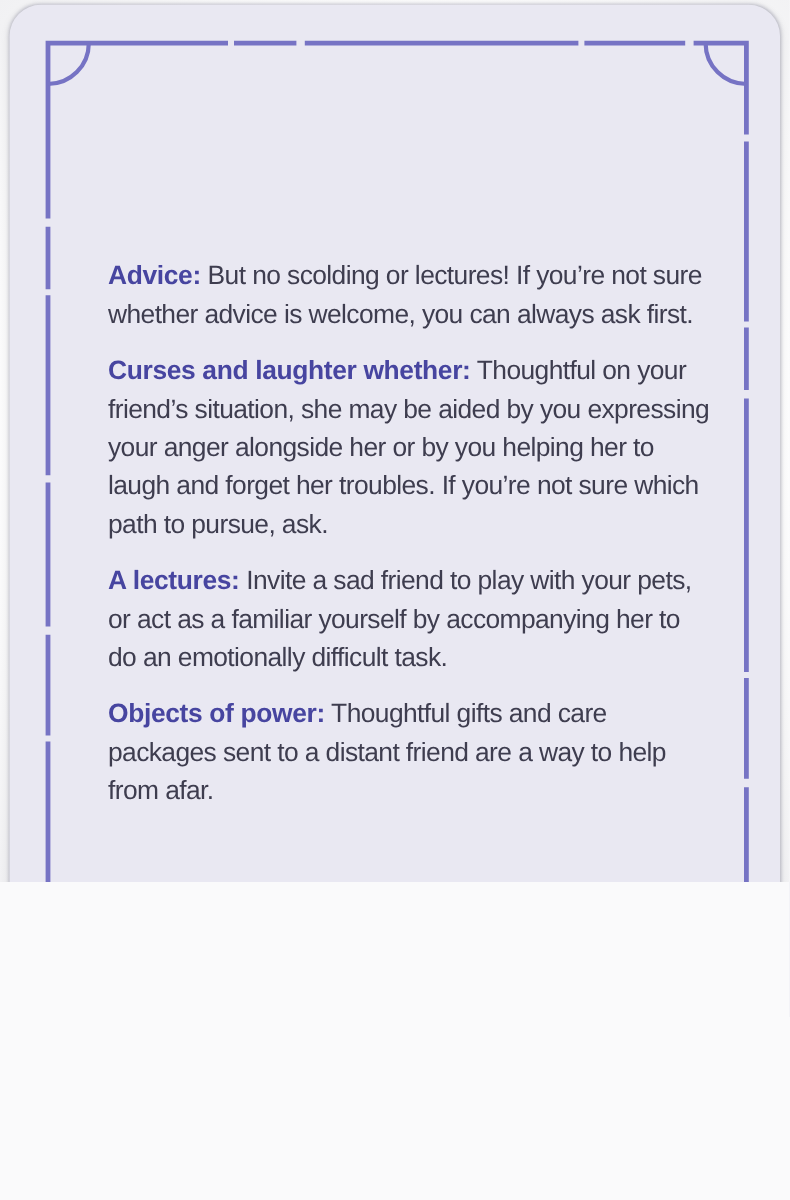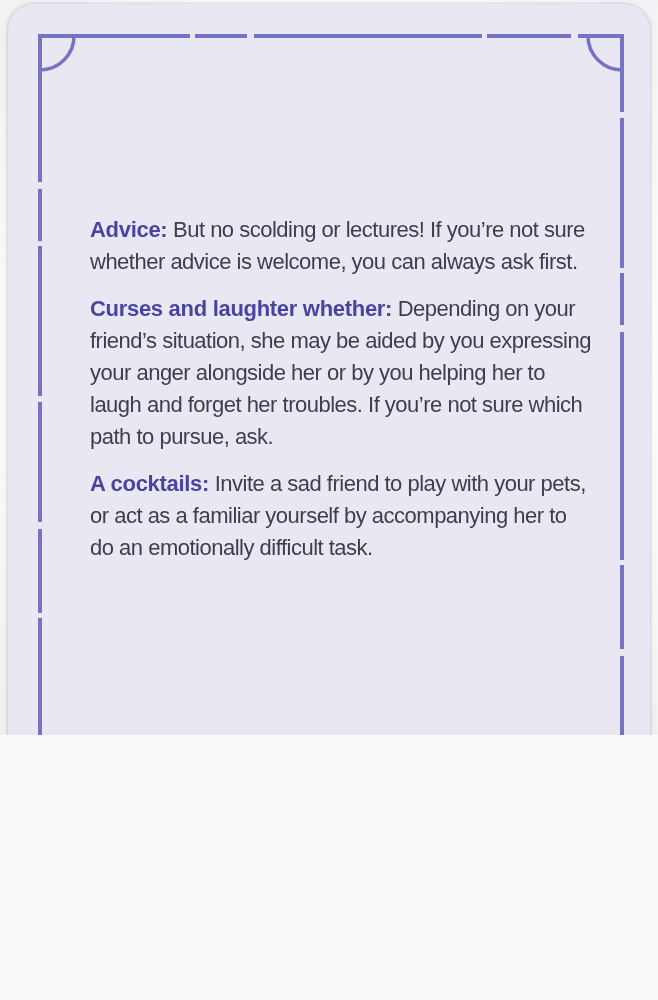--- a/index.html
+++ b/index.html
@@ -69,25 +69,29 @@
 
     <div class="text-block">
 
       <p class="para">
         <span class="lbl">Advice:</span>
         <span>But no scolding or lectures! If you’re not sure whether advice is welcome, you can always ask first.</span>
       </p>
 
       <p class="para">
         <span class="lbl">Curses and laughter whether:</span>
-        <span>Depending on your friend’s situation, she may be aided by you expressing your anger alongside her or by you helping her to laugh and forget her troubles. If you’re not sure which path to pursue, ask.</span>
+        <span>Thoughtful on your friend’s situation, she may be aided by you expressing your anger alongside her or by you helping her to laugh and forget her troubles. If you’re not sure which path to pursue, ask.</span>
       </p>
 
       <p class="para">
-        <span class="lbl">A cocktails:</span>
+        <span class="lbl">A lectures:</span>
         <span>Invite a sad friend to play with your pets, or act as a familiar yourself by accompanying her to do an emotionally difficult task.</span>
       </p>
 
+      <p class="para">
+        <span class="lbl">Objects of power:</span>
+        <span>Thoughtful gifts and care packages sent to a distant friend are a way to help from afar.</span>
+      </p>
 
 
     </div>
   </div>
 </div>
 
 </body></html>

